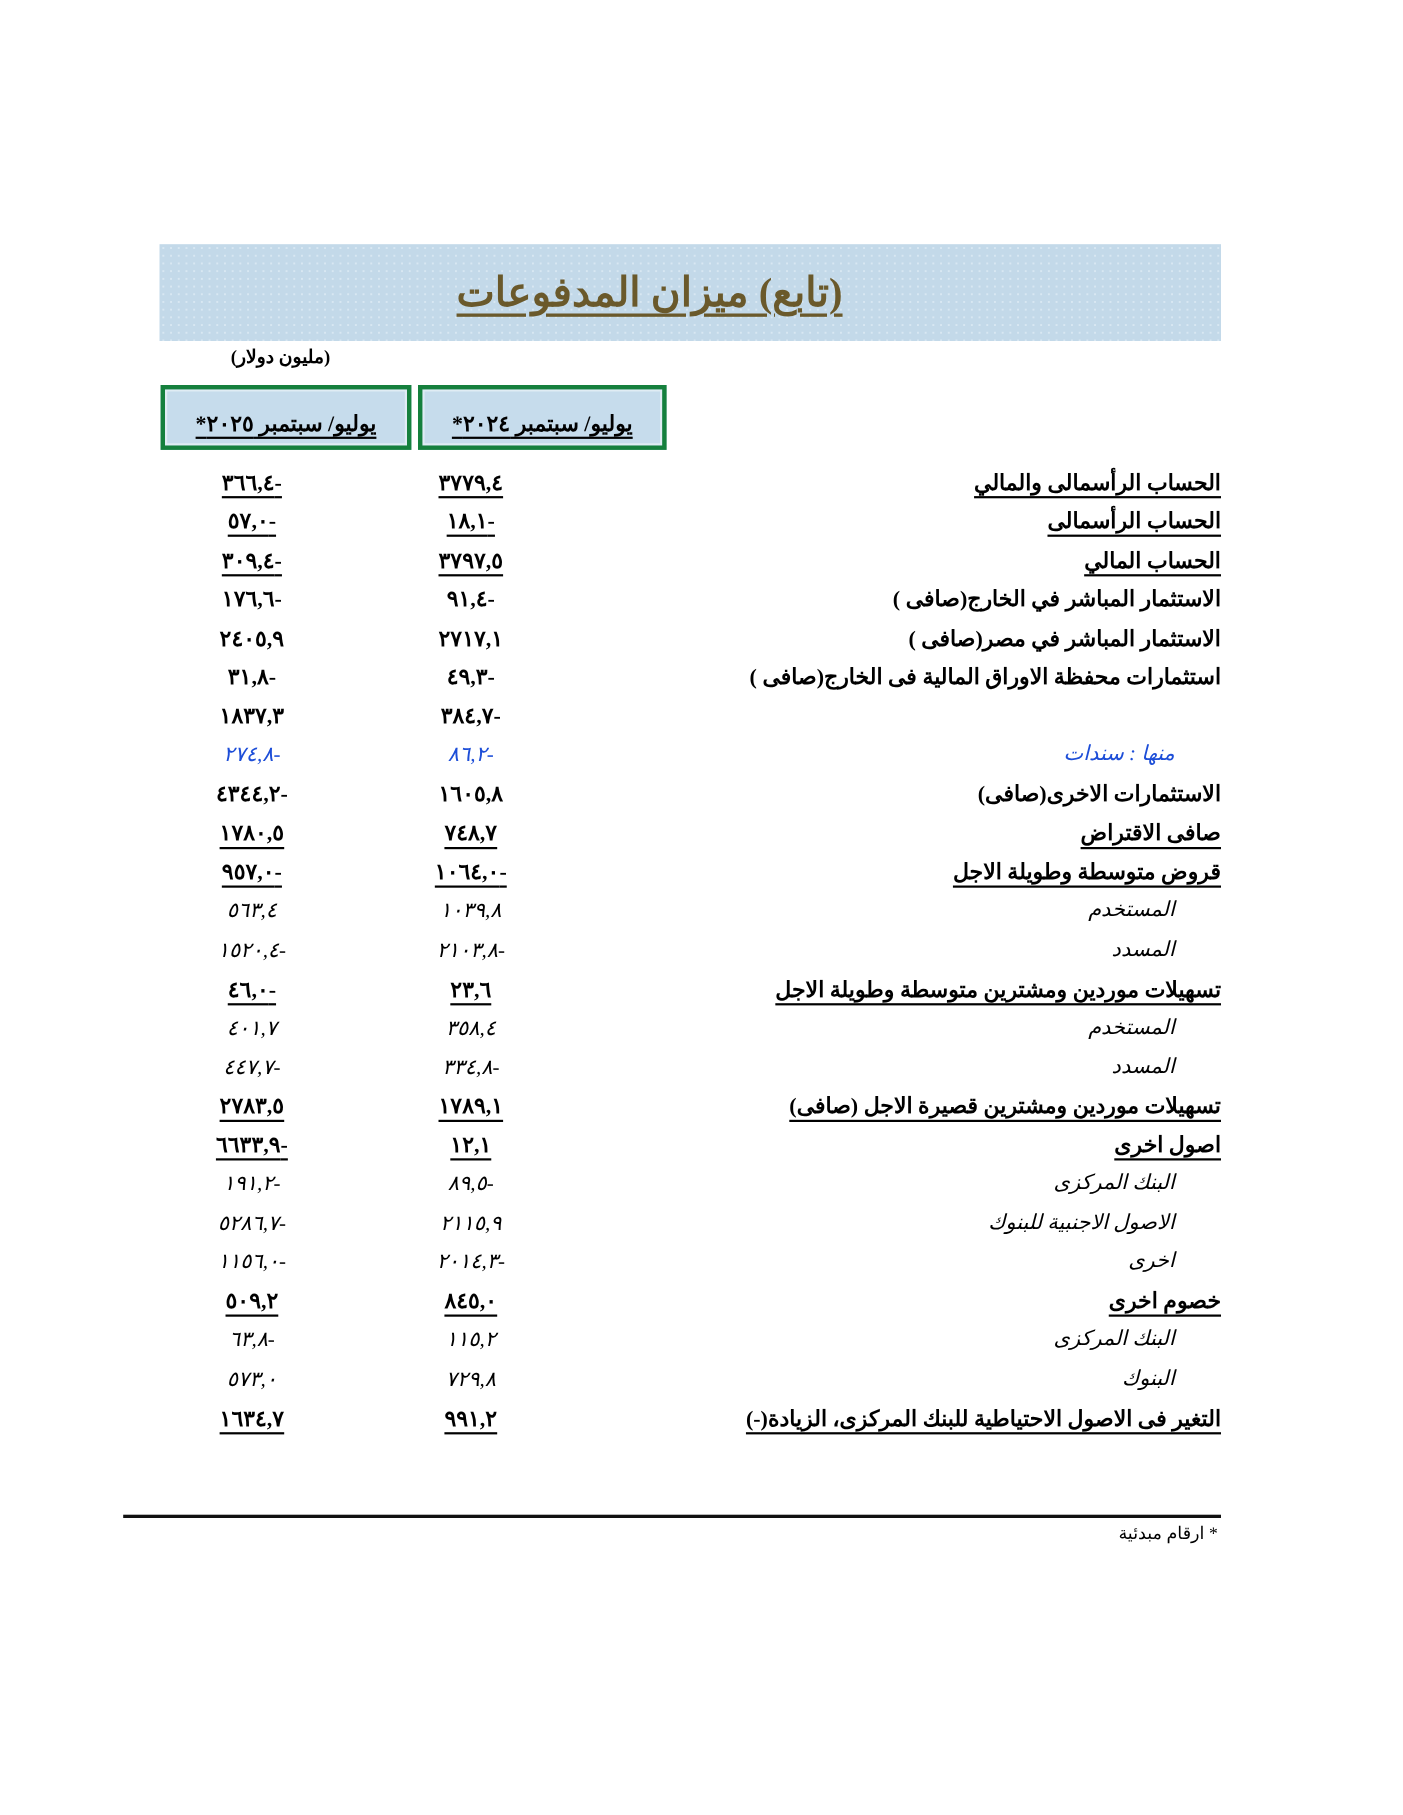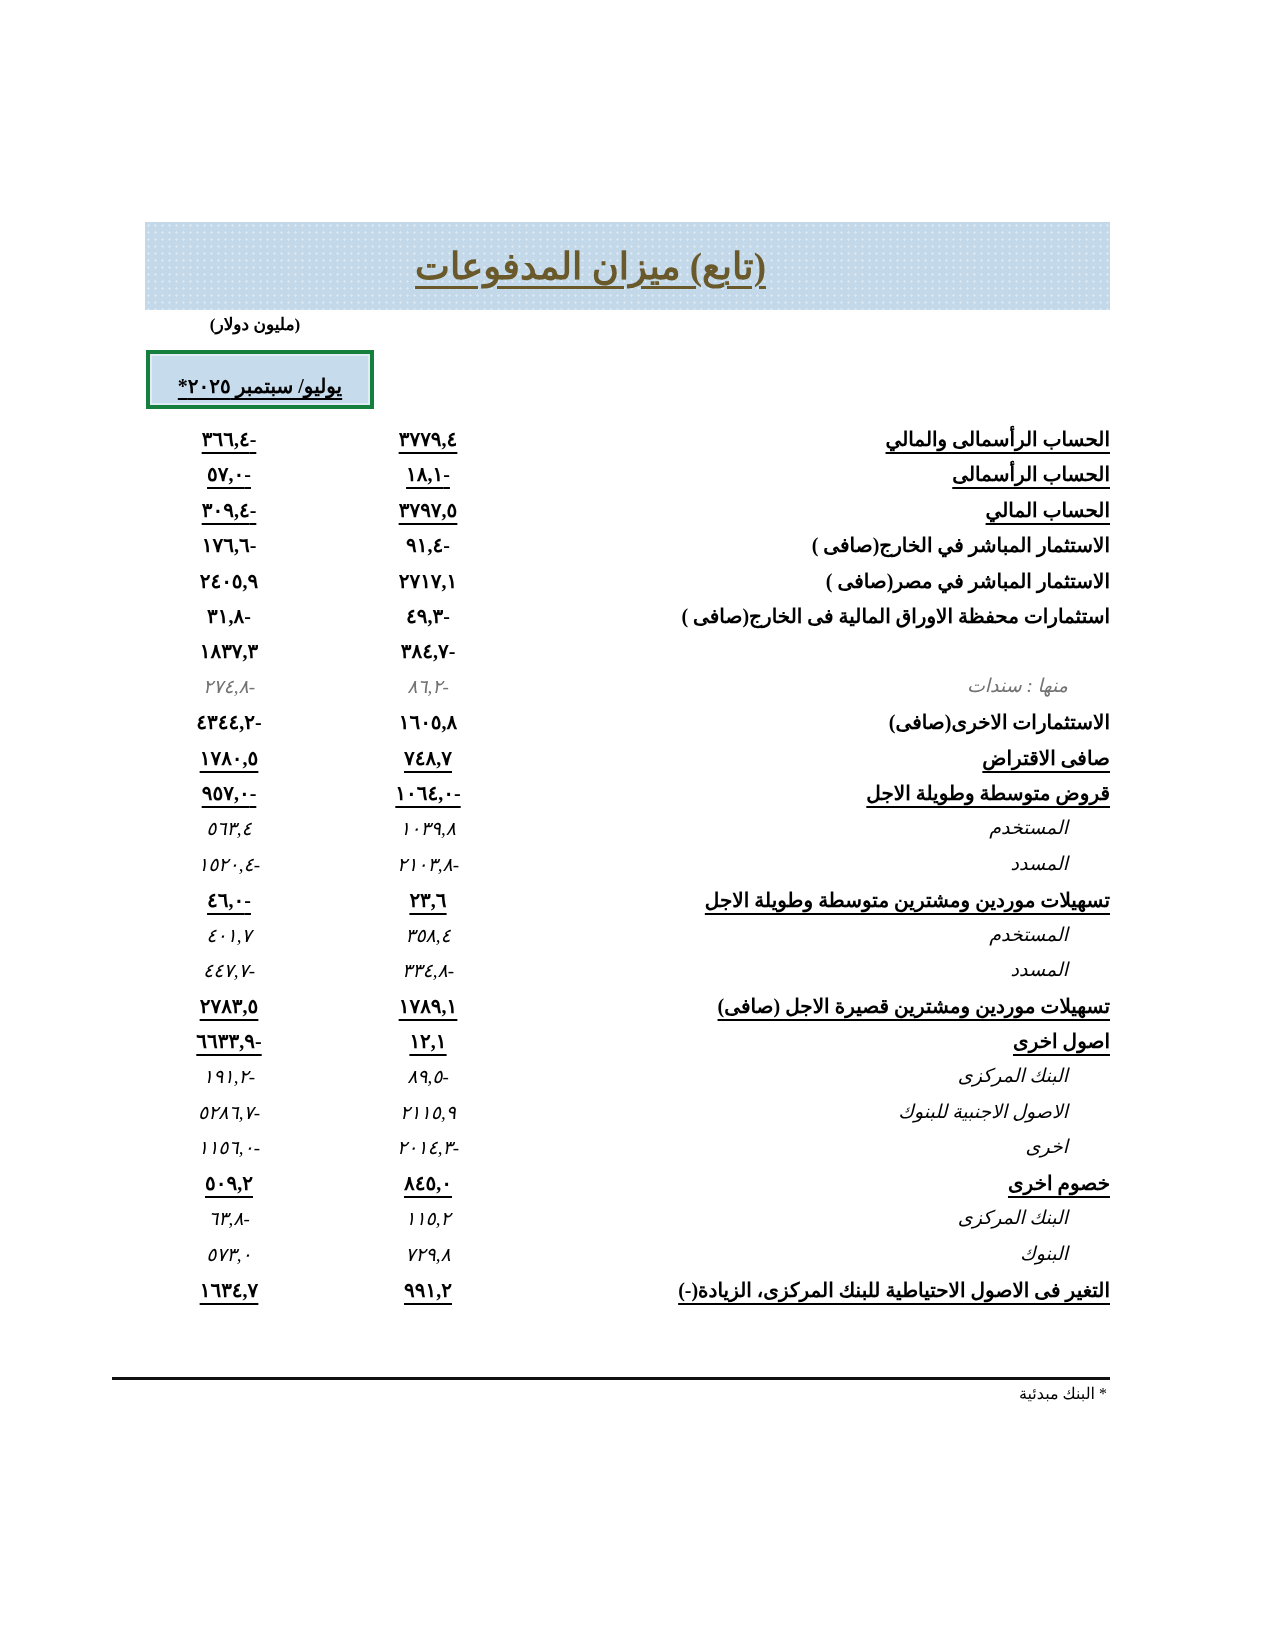--- a/index.html
+++ b/index.html
@@ -45,41 +45,44 @@
     direction:rtl;text-align:right;font-size:20px;font-weight:700;
     white-space:nowrap;line-height:1.1;
   }
   .row.section .val,.row.section .lbl{
     text-decoration:underline;text-decoration-thickness:2px;text-underline-offset:6px;
   }
   .row.sub .val,.row.red .val{font-weight:400;font-style:italic;font-size:19px;}
   .row.sub .lbl,.row.red .lbl{
     font-weight:400;font-style:italic;font-size:19px;padding-right:42px;
   }
-  .row.red .val,.row.red .lbl{color:#737373;}
+  .row.red .val,.row.red .lbl{color:#1d4ed8;}
   .bottom-rule{position:absolute;left:112px;top:1377px;width:998px;height:3px;background:#111;}
   .footnote{
     position:absolute;left:857px;top:1384px;width:250px;
     direction:rtl;text-align:right;font-size:16px;
   }
 </style>
 </head>
 <body>
 
 <div class="page">
 
   <div class="title-bar">
     <div class="title-text">(تابع)  ميزان المدفوعات</div>
   </div>
 
   <div class="units">(مليون دولار)</div>
 
   <div class="hdr-box hdr-2025">
     <div class="hdr-text">يوليو/ سبتمبر ٢٠٢٥*</div>
   </div>
+  <div class="hdr-box hdr-2024">
+    <div class="hdr-text">يوليو/ سبتمبر ٢٠٢٤*</div>
+  </div>
 
   <div class="rows">
       <div class="row section">
         <div class="val">٣٦٦,٤-</div>
         <div class="val">٣٧٧٩,٤</div>
         <div class="lbl">الحساب الرأسمالى والمالي</div>
       </div>
       <div class="row section">
         <div class="val">٥٧,٠-</div>
         <div class="val">١٨,١-</div>
@@ -196,15 +199,15 @@
       </div>
       <div class="row section">
         <div class="val">١٦٣٤,٧</div>
         <div class="val">٩٩١,٢</div>
         <div class="lbl">التغير فى الاصول الاحتياطية للبنك المركزى، الزيادة(-)</div>
       </div>
     </div>
 
   <div class="bottom-rule"></div>
 
-  <div class="footnote">* البنك مبدئية</div>
+  <div class="footnote">* ارقام مبدئية</div>
 
 </div>
 
 </body></html>

